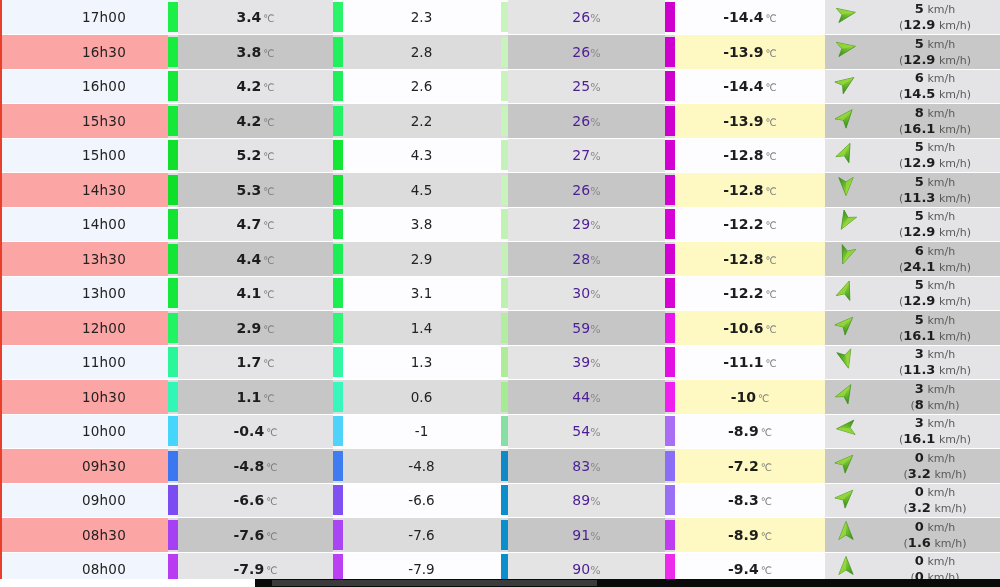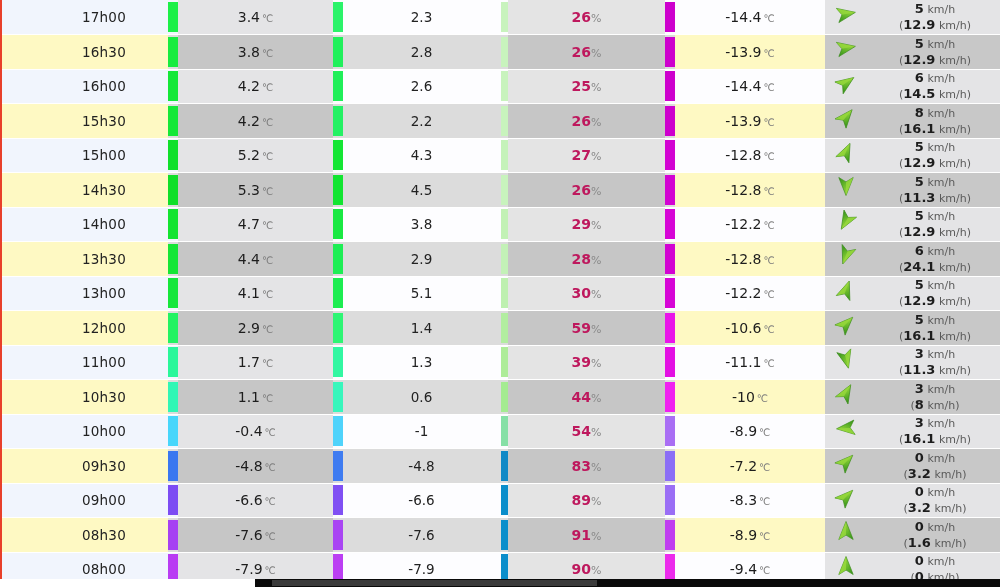--- a/index.html
+++ b/index.html
@@ -40,21 +40,21 @@
     vertical-align:middle;
     text-align:center;
     font-size:13px;
     color:#2a2a2a;
     white-space:nowrap;
     overflow:hidden;
   }
 
   
   tr.odd  td.t-time{background:#f1f5fd;}
-  tr.even td.t-time{background:#fef9c3;}
+  tr.even td.t-time{background:#fca5a5;}
   tr.odd  td.t-temp{background:#e4e4e6;}
   tr.even td.t-temp{background:#c6c6c6;}
   tr.odd  td.t-feel{background:#fdfdff;}
   tr.even td.t-feel{background:#dcdcdc;}
   tr.odd  td.t-hum{background:#e4e4e4;}
   tr.even td.t-hum{background:#c6c6c6;}
   tr.odd  td.t-dew{background:#fdfdff;}
   tr.even td.t-dew{background:#fef9c3;}
   tr.odd  td.t-arrow{background:#e4e4e6;}
   tr.even td.t-arrow{background:#c8c8c8;}
@@ -73,24 +73,24 @@
   tr.even td.b4{background:#dcdcdc;}
 
   .bar{
     width:100%;height:30px;margin:0 auto;
     display:block;
   }
   .bar.slim{width:7px;}
 
   
   .time-txt{font-size:13.5px;letter-spacing:.2px;color:#222;margin-left:40px;}
-  .val{font-weight:normal;font-size:14px;color:#1d1d1d;}
+  .val{font-weight:bold;font-size:14px;color:#1d1d1d;}
   .unit{font-size:10px;color:#7b7b7b;font-weight:normal;margin-left:2px;}
   .feel-txt{font-size:13.5px;color:#222;font-weight:normal;}
-  .pct-num{font-weight:bold;font-size:14px;color:#be185d;}
+  .pct-num{font-weight:normal;font-size:14px;color:#4c1d95;}
   .pct-sym{font-size:11px;color:#8a8a8a;font-weight:normal;}
 
   .wind-line{line-height:15px;font-size:11px;color:#5a5a5a;}
   .wind-line b{font-size:13px;color:#1d1d1d;}
   .gust b{font-size:13px;color:#1d1d1d;}
 
   td.t-arrow{text-align:center;}
   .arrow-wrap{
     display:inline-block;width:26px;height:26px;line-height:26px;
   }
@@ -406,21 +406,21 @@
         </tr>
         <tr class="odd">
           <td class="t-time"><span class="time-txt">13h00</span></td>
           <td class="t-bar b1">
             <span class="bar" style="background:#16e73b"></span>
           </td>
           <td class="t-temp"><span class="val">4.1</span><span class="unit">℃</span></td>
           <td class="t-bar b2">
             <span class="bar" style="background:#1ced51"></span>
           </td>
-          <td class="t-feel"><span class="feel-txt">5.1</span></td>
+          <td class="t-feel"><span class="feel-txt">3.1</span></td>
           <td class="t-bar b3">
             <span class="bar slim" style="background:#bef0b0"></span>
           </td>
           <td class="t-hum"><span class="pct-num">30</span><span class="pct-sym">%</span></td>
           <td class="t-bar b4">
             <span class="bar" style="background:#d605d6"></span>
           </td>
           <td class="t-dew"><span class="val">-12.2</span><span class="unit">℃</span></td>
           <td class="t-arrow"><span class="arrow-wrap" title="NNE"><svg width="22" height="22" viewBox="0 0 22 22" style="transform:rotate(20deg)">
                 <defs>

